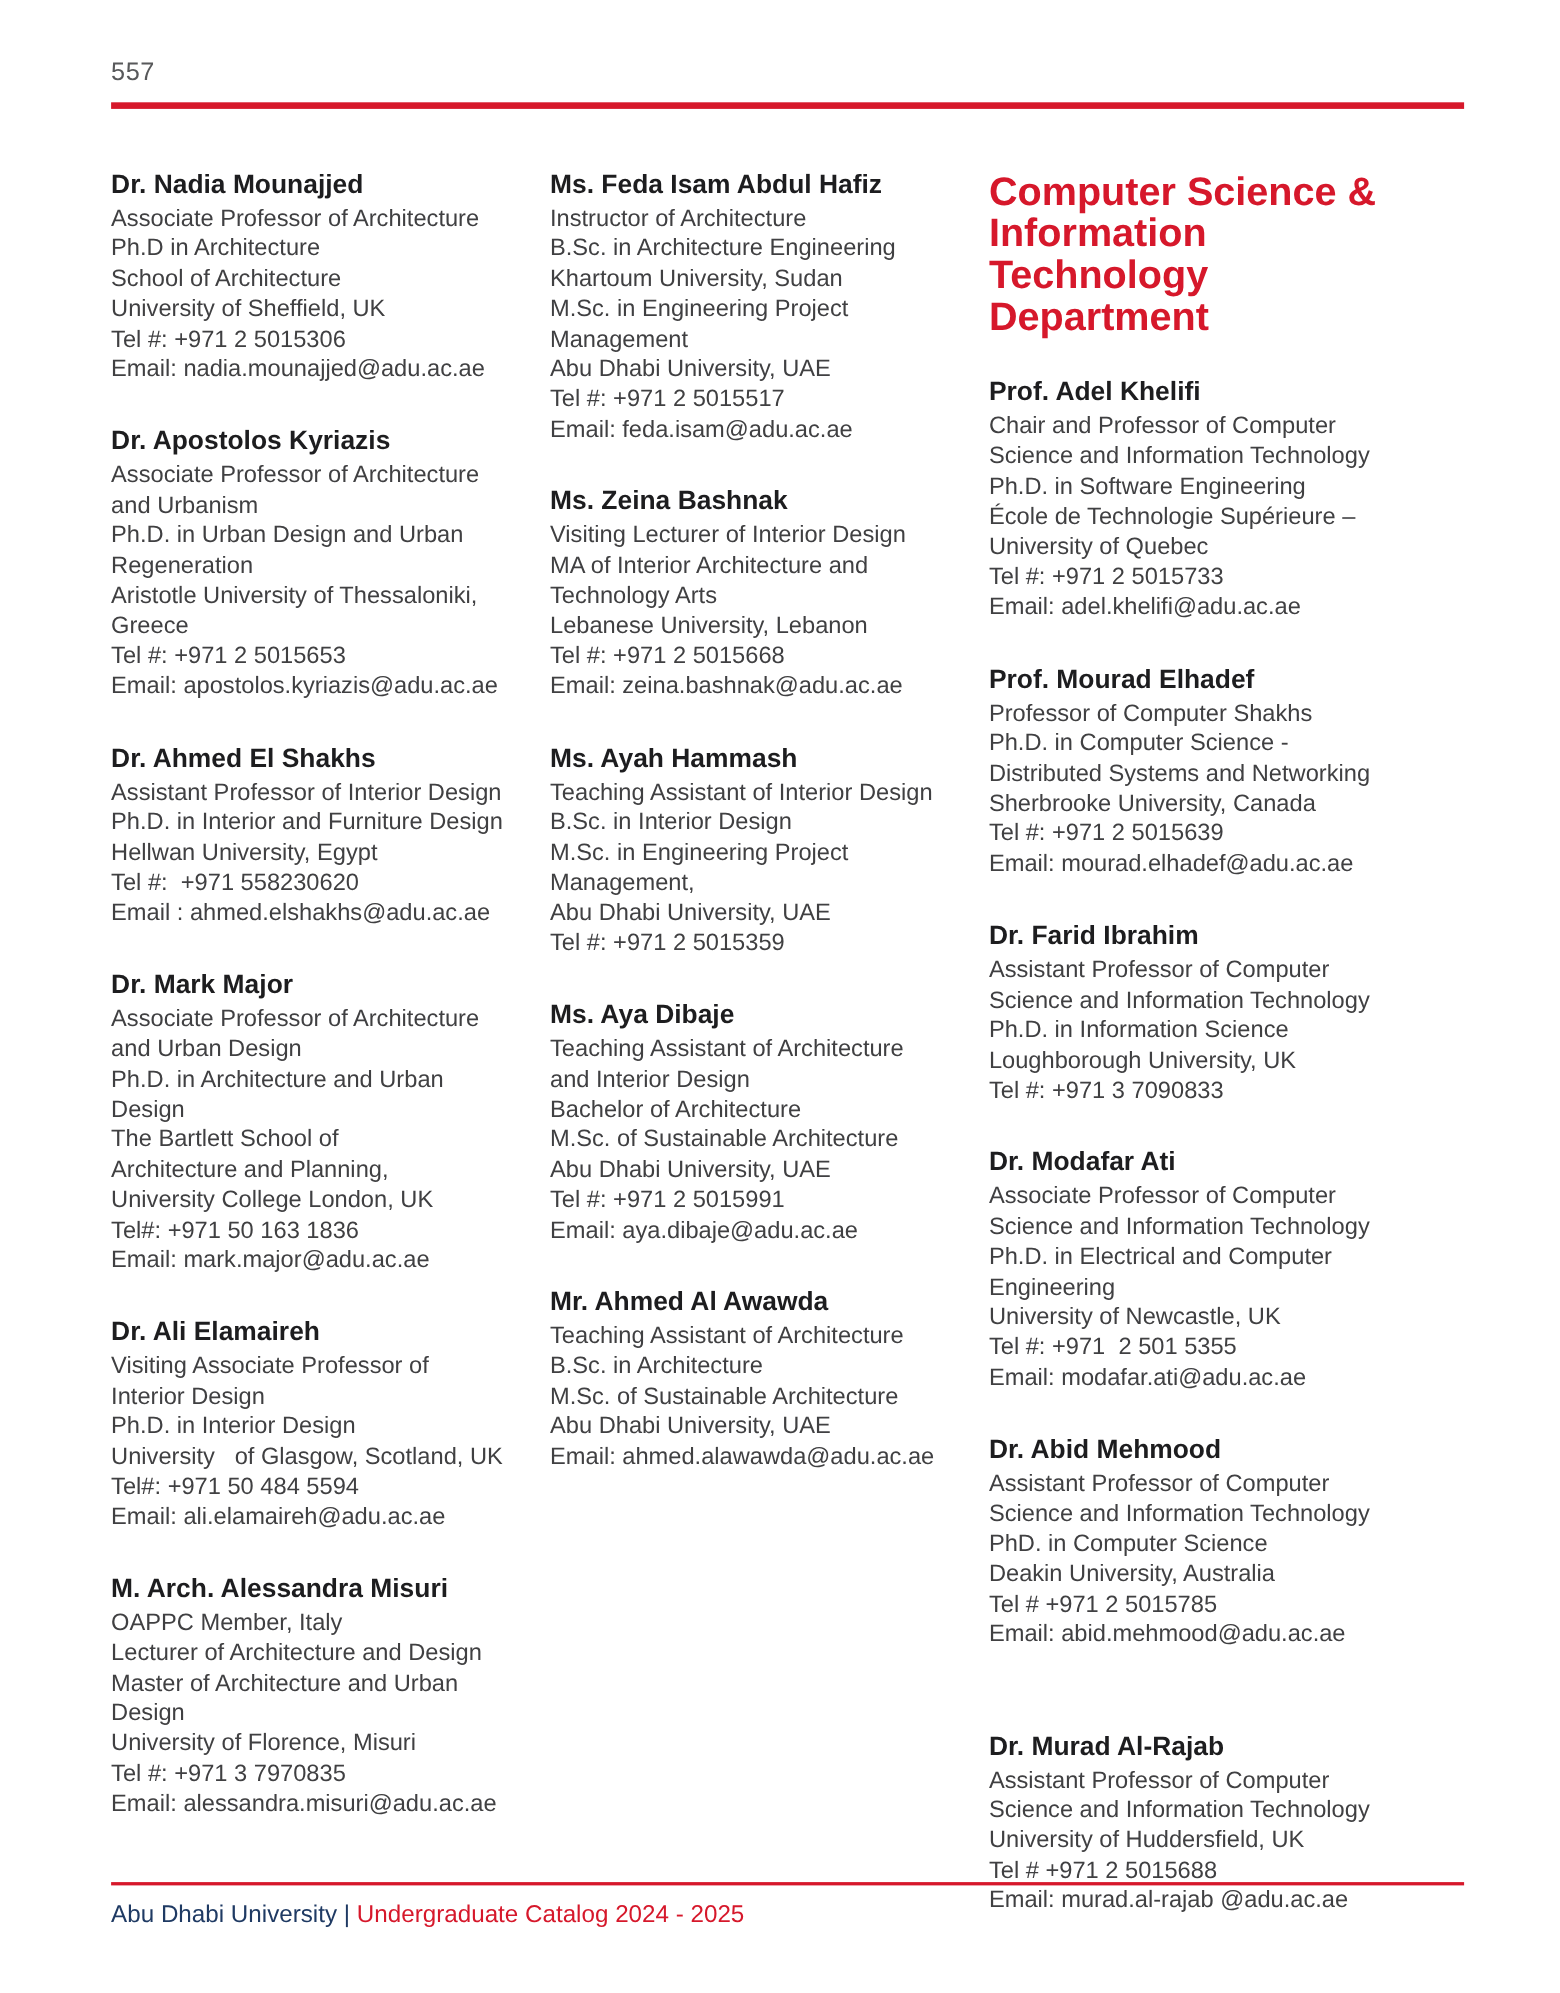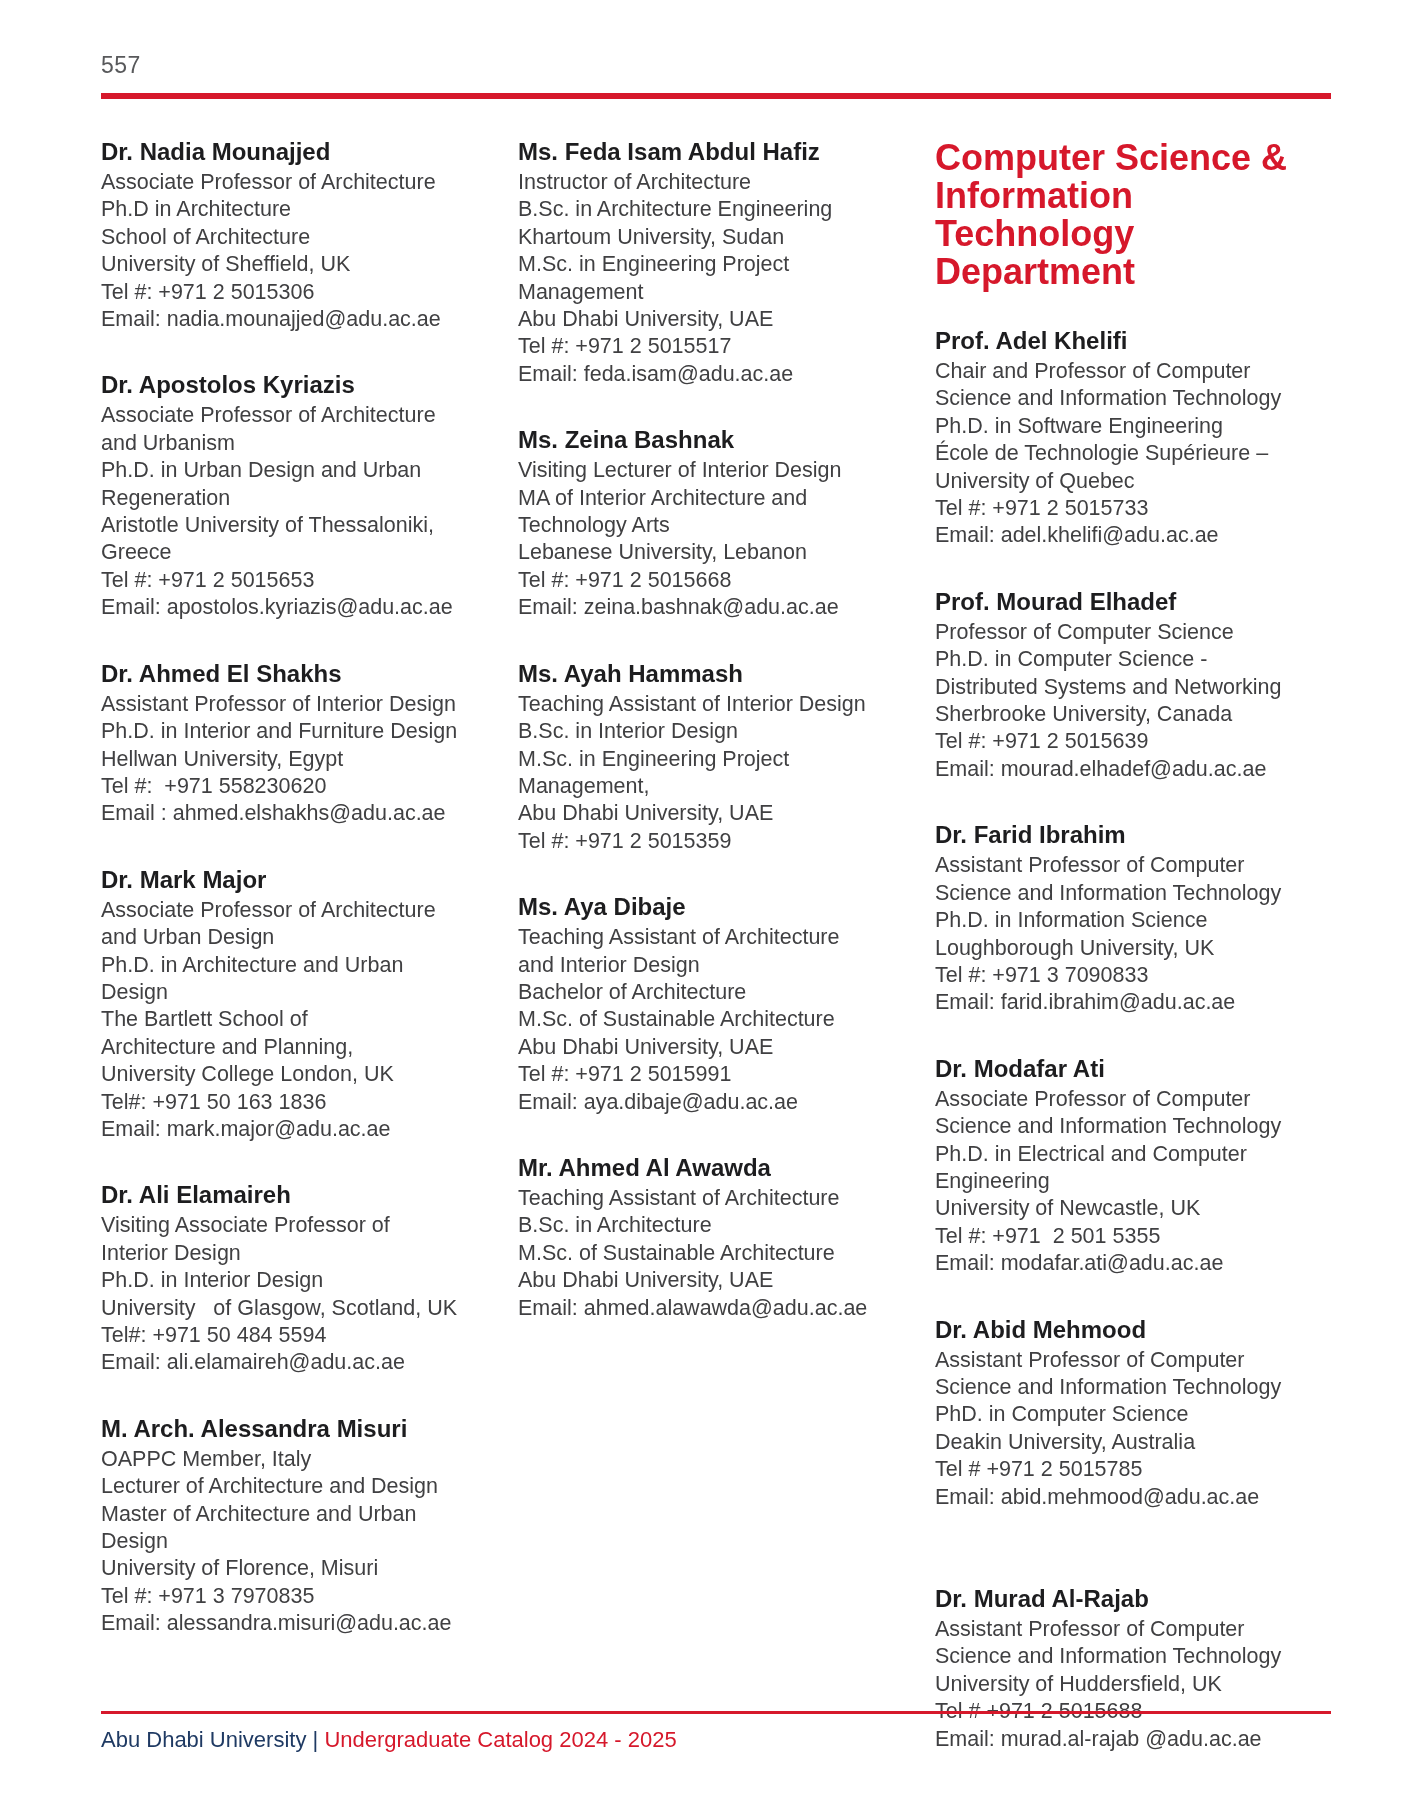--- a/index.html
+++ b/index.html
@@ -24,24 +24,24 @@
     position: absolute;
     left: 101px;
     top: 93px;
     width: 1230px;
     height: 6px;
     background: var(--red, #d6182b);
   }
   .columns {
     position: absolute;
     left: 101px;
-    top: 136px;
+    top: 152px;
     width: 1230px;
     display: flex;
-    gap: 21px;
+    gap: 3px;
   }
   .col { width: 396px; flex: 0 0 396px; }
   .dept-title {
     font-size: 36px;
     font-weight: bold;
     line-height: 38px;
     color: var(--red, #d6182b);
     white-space: pre-line;
     margin-bottom: 34px;
     margin-top: 3px;
@@ -208,35 +208,34 @@
           <div class="entry-line">Chair and Professor of Computer</div>
           <div class="entry-line">Science and Information Technology</div>
           <div class="entry-line">Ph.D. in Software Engineering</div>
           <div class="entry-line">École de Technologie Supérieure –</div>
           <div class="entry-line">University of Quebec</div>
           <div class="entry-line">Tel #: +971 2 5015733</div>
           <div class="entry-line">Email: adel.khelifi@adu.ac.ae</div>
         </div>
         <div class="entry">
           <h3 class="entry-name">Prof. Mourad Elhadef</h3>
-          <div class="entry-line">Professor of Computer Science</div>
+          <div class="entry-line">Professor of Computer Shakhs</div>
           <div class="entry-line">Ph.D. in Computer Science -</div>
           <div class="entry-line">Distributed Systems and Networking</div>
           <div class="entry-line">Sherbrooke University, Canada</div>
           <div class="entry-line">Tel #: +971 2 5015639</div>
           <div class="entry-line">Email: mourad.elhadef@adu.ac.ae</div>
         </div>
         <div class="entry">
           <h3 class="entry-name">Dr. Farid Ibrahim</h3>
           <div class="entry-line">Assistant Professor of Computer</div>
           <div class="entry-line">Science and Information Technology</div>
           <div class="entry-line">Ph.D. in Information Science</div>
           <div class="entry-line">Loughborough University, UK</div>
           <div class="entry-line">Tel #: +971 3 7090833</div>
-          <div class="entry-line">Email: farid.ibrahim@adu.ac.ae</div>
         </div>
         <div class="entry">
           <h3 class="entry-name">Dr. Modafar Ati</h3>
           <div class="entry-line">Associate Professor of Computer</div>
           <div class="entry-line">Science and Information Technology</div>
           <div class="entry-line">Ph.D. in Electrical and Computer</div>
           <div class="entry-line">Engineering</div>
           <div class="entry-line">University of Newcastle, UK</div>
           <div class="entry-line">Tel #: +971  2 501 5355</div>
           <div class="entry-line">Email: modafar.ati@adu.ac.ae</div>

